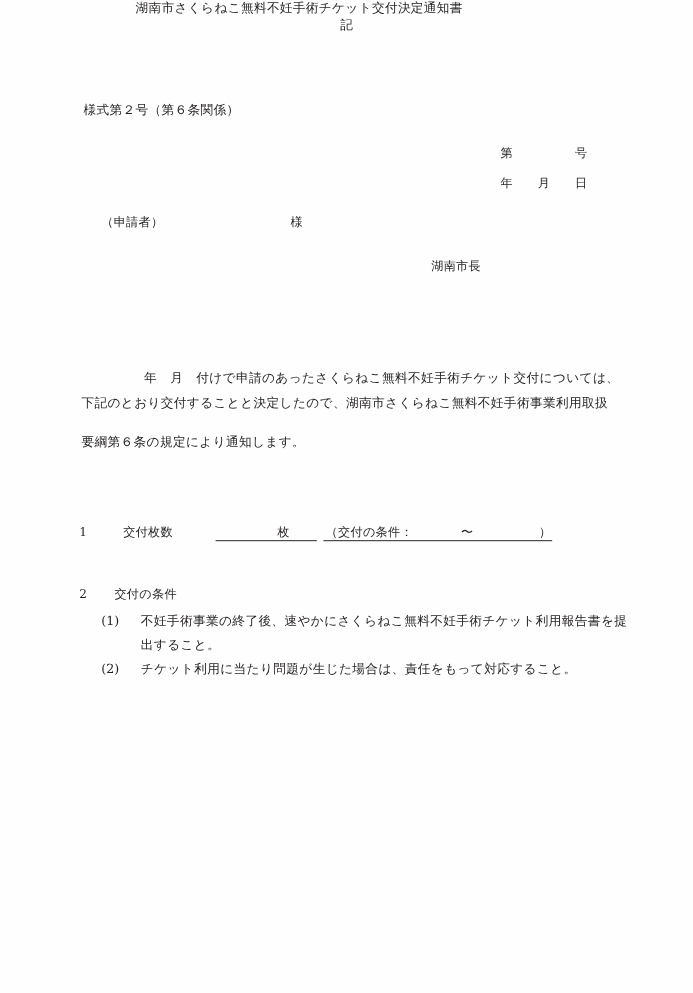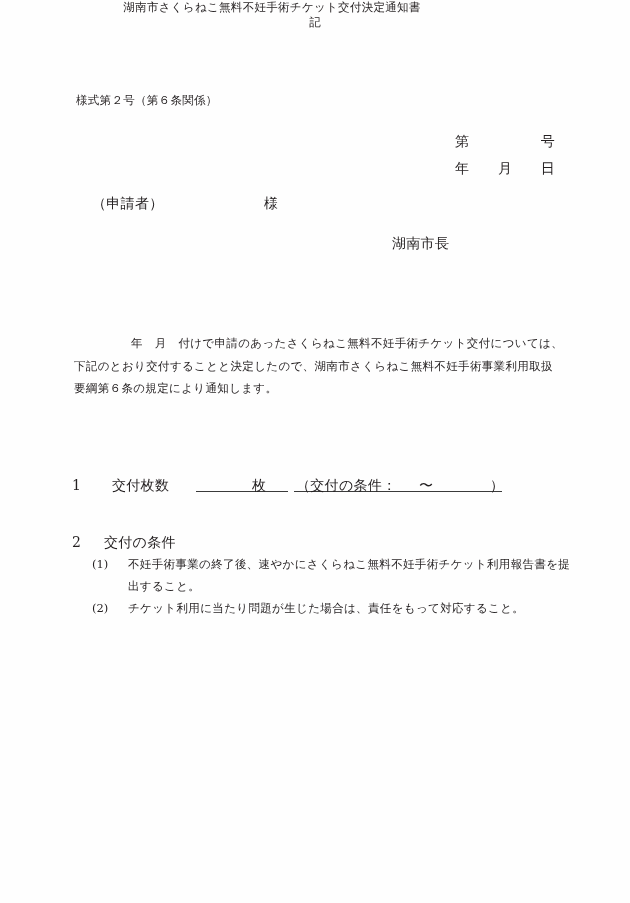--- a/index.html
+++ b/index.html
@@ -18,21 +18,21 @@
   .page {
     position: absolute;
     inset: 0;
     background: #fefefe;
   }
 
   
   .ln {
     position: absolute;
     white-space: pre;
-    font-size: 14px;
+    font-size: 11px;
     line-height: 1.0;
     letter-spacing: 0.3px;
   }
 
   
   #form-code {
     left: 76px;
     top: 95px;
     font-size: 11.5px;
   }
@@ -76,21 +76,21 @@
 
   
   .body-line {
     position: absolute;
     white-space: pre;
     font-size: 11.5px;
     letter-spacing: 0.35px;
   }
   #body-l1 { left: 131px; top: 336px; }
   #body-l2 { left: 74px;  top: 359px; }
-  #body-l3 { left: 74px;  top: 381px; }
+  #body-l3 { left: 74px;  top: 394px; }
 
   
   #ki-marker {
     left: 0;
     top: 438px;
     width: 630px;
     text-align: center;
     white-space: pre;
     font-size: 11.5px;
   }

